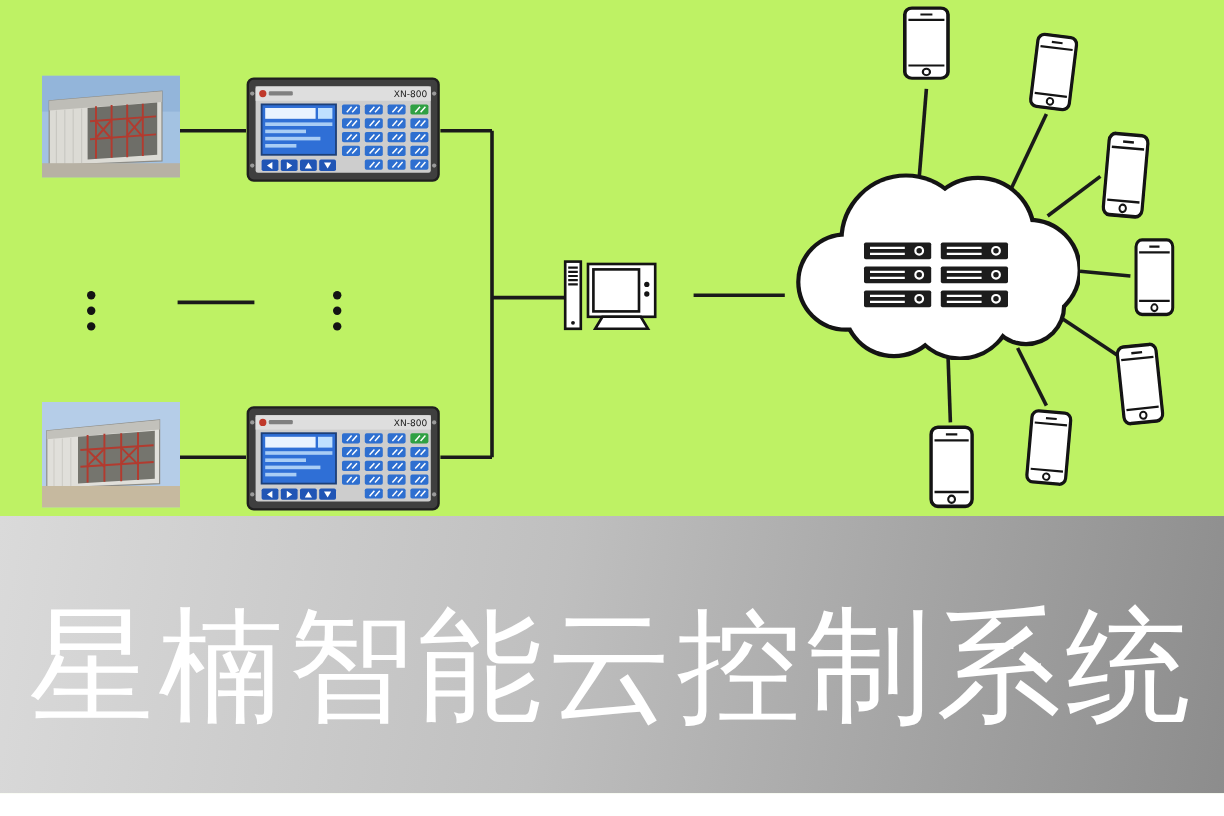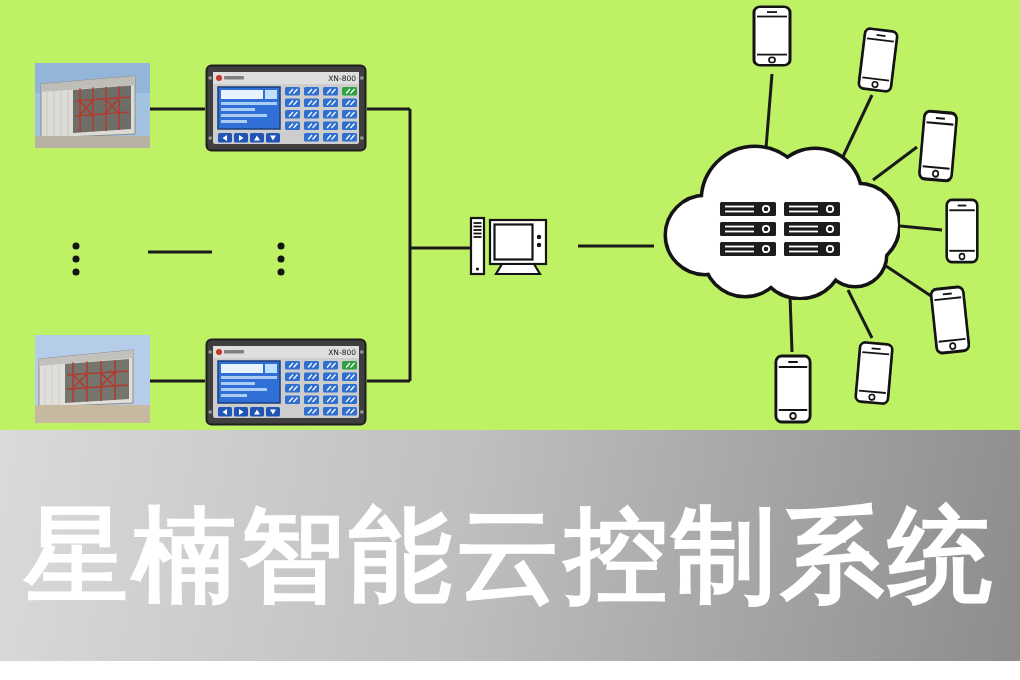--- a/index.html
+++ b/index.html
@@ -9,21 +9,21 @@
   }
   .abs{position:absolute;}
   #connector-layer{position:absolute;left:0;top:0;z-index:0;}
   .node{z-index:1;}
   #banner{
     left:0;top:430px;width:1020px;height:250px;z-index:2;
     background:linear-gradient(100deg,#dadada 0%,#bfbfbf 45%,#8c8c8c 100%);
     display:flex;align-items:center;justify-content:center;
   }
   #banner h1{
-    margin:14px;color:#ffffff;font-size:104px;font-weight:bold;
+    margin:14px;color:#ffffff;font-size:104px;font-weight:normal;
     letter-spacing:4px;white-space:nowrap;line-height:1;
     font-family:"DejaVu Sans","Liberation Sans",sans-serif;
   }
   svg text{font-family:"DejaVu Sans","Liberation Sans",sans-serif;}
 </style>
 </head>
 <body>
 
 <div id="stage">
 

